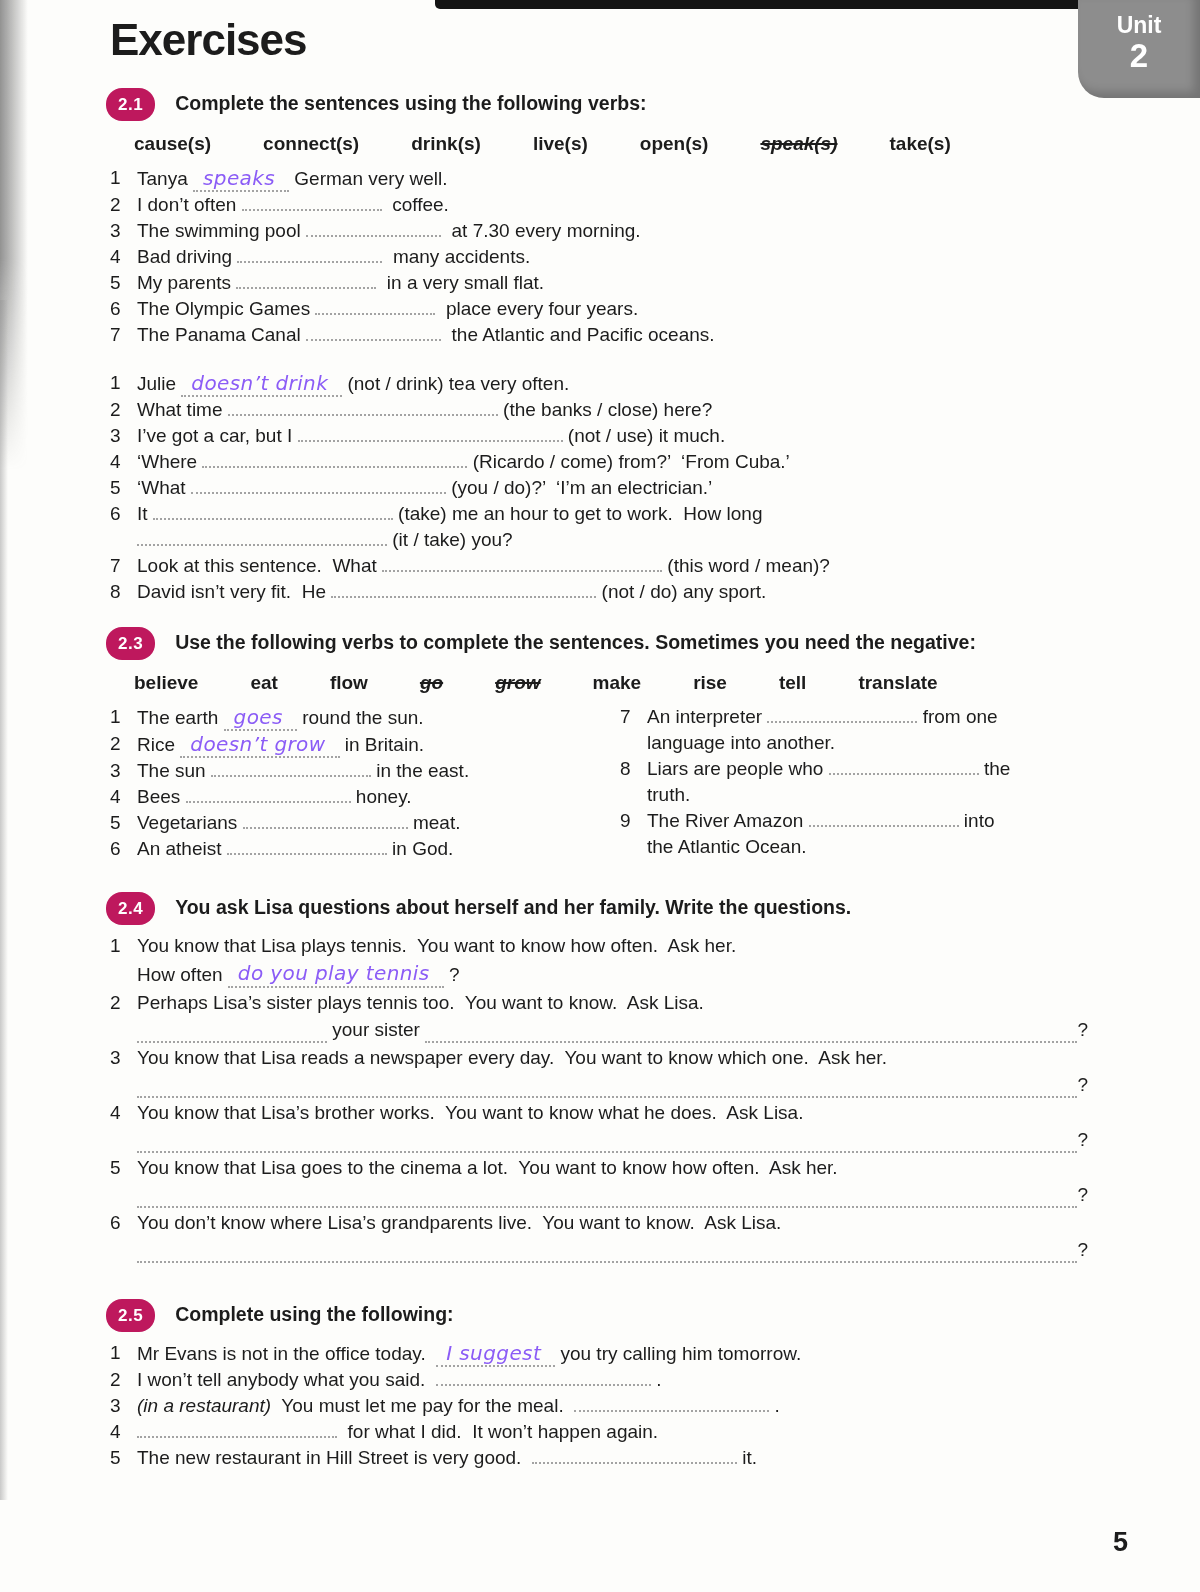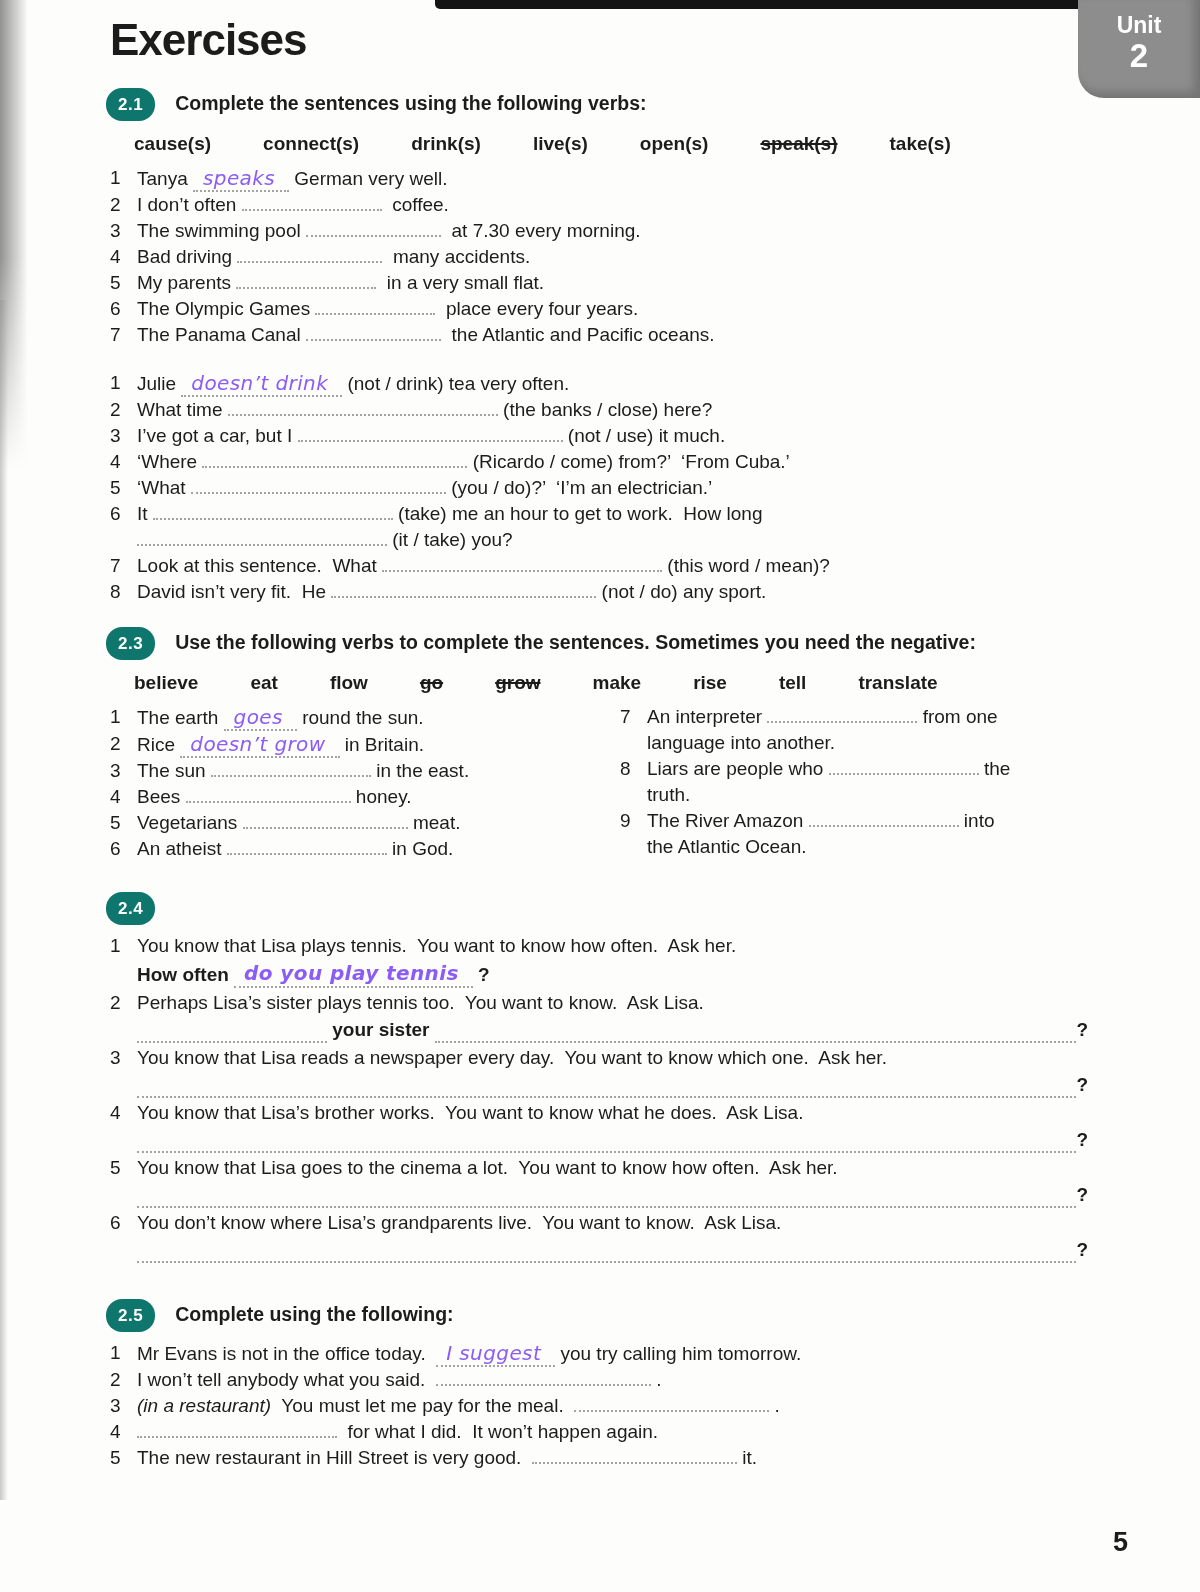--- a/index.html
+++ b/index.html
@@ -22,34 +22,34 @@
     box-shadow:inset -6px -6px 10px rgba(0,0,0,.18);}
   .unit-label{font-size:23px;font-weight:600;line-height:26px;}
   .unit-number{font-size:33px;font-weight:700;line-height:36px;}
   
   .content{position:absolute;left:110px;top:8px;width:978px;}
   h1.title{font-size:44px;font-weight:700;margin:6px 0 0 0;letter-spacing:-1px;line-height:52px;}
   .exercise{margin-top:22px;}
   .exercise.ex4{margin-top:30px;}
   .exercise.ex5{margin-top:34px;}
   .ex-head{display:flex;align-items:flex-start;gap:20px;}
-  .badge{background:#0f766e;color:#fff;font-weight:700;font-size:17px;line-height:1;
+  .badge{background:#be185d;color:#fff;font-weight:700;font-size:17px;line-height:1;
     padding:8px 12px;border-radius:16px;flex-shrink:0;margin-left:-4px;letter-spacing:.5px;}
   .instr{font-weight:700;font-size:19.5px;line-height:30px;margin:0;}
   .word-bank{display:flex;flex-wrap:wrap;margin:10px 0 6px 24px;font-weight:700;font-size:19px;line-height:26px;}
   .wb{margin-right:52px;}
-  .wb.struck{text-decoration:line-through;text-decoration-thickness:2px;}
+  .wb.struck{text-decoration:line-through;text-decoration-thickness:2px;font-style:italic;}
   .items{margin-top:8px;}
   .items.cols{display:flex;gap:42px;}
   .col{flex:1;min-width:0;}
   .item{display:flex;align-items:flex-start;}
   .num{width:27px;flex-shrink:0;font-size:19px;line-height:26px;}
   .icontent{flex:1;min-width:0;font-size:19px;line-height:26px;}
   .line{min-height:26px;}
-  .line.flex{display:flex;align-items:flex-end;font-weight:bold;}
+  .line.flex{display:flex;align-items:flex-end;}
   .line.answer{margin:1px 0 2px;}
   .seg-text{white-space:pre-wrap;}
   .line.flex .seg-text{white-space:pre;flex-shrink:0;}
   .seg-text.it{font-style:italic;font-weight:400;}
   .blank{display:inline-block;height:13px;border-bottom:2px dotted #a3a3a3;}
   .blank.grow{flex:1 1 auto;min-width:40px;}
   .hand{font-family:"DejaVu Sans",sans-serif;font-style:italic;font-size:20px;letter-spacing:.4px;
     border-bottom:2px dotted #a3a3a3;padding:0 14px 0 10px;white-space:nowrap;color:#8b5cf6;}
   .page-number{position:absolute;right:72px;bottom:34px;font-size:27px;font-weight:700;}
 </style>
@@ -256,20 +256,21 @@
                 <div class="line"><span class="seg-text">The River Amazon </span><span class="blank" style="width: 150px;"></span><span class="seg-text"> into</span><br><span class="seg-text">the Atlantic Ocean.</span></div>
               </div>
             </div>
           </div>
         </div>
     </section>
 
     <section class="exercise ex4">
       <div class="ex-head">
         <span class="badge">2.4</span>
+        <p class="instr">You ask Lisa questions about herself and her family. Write the questions.</p>
       </div>
       <div class="items">
           <div class="item">
             <span class="num">1</span>
             <div class="icontent">
               <div class="line"><span class="seg-text">You know that Lisa plays tennis.  You want to know how often.  Ask her.</span></div>
               <div class="line flex answer">
                 <span class="seg-text">How often </span>
                 <span class="hand">do you play tennis</span>
                 <span class="seg-text"> ?</span>

